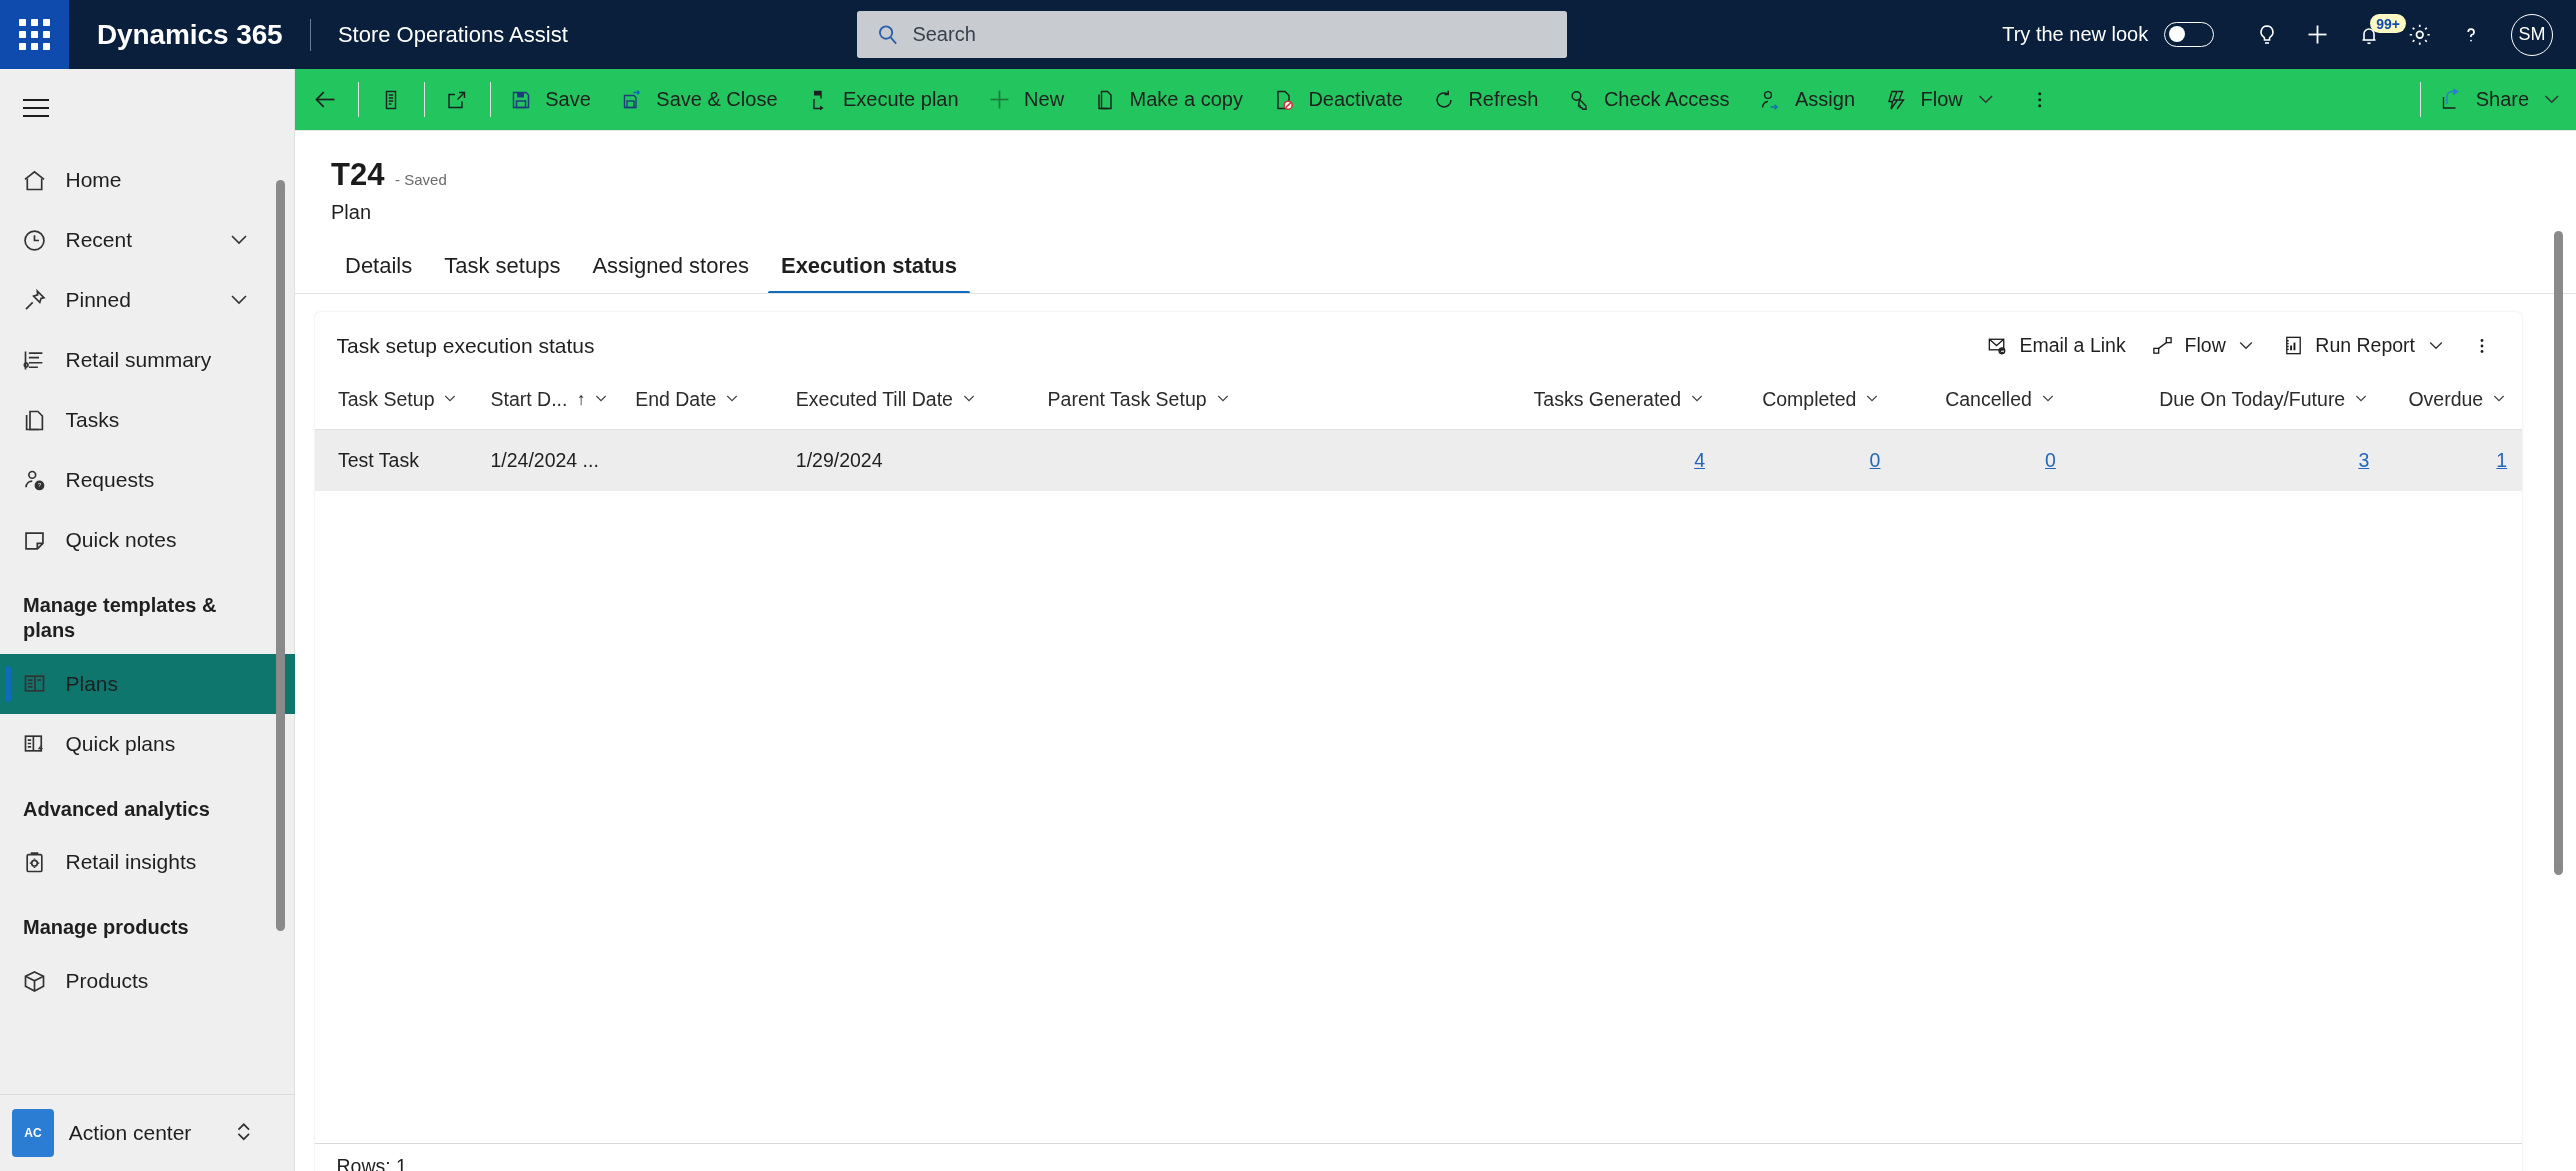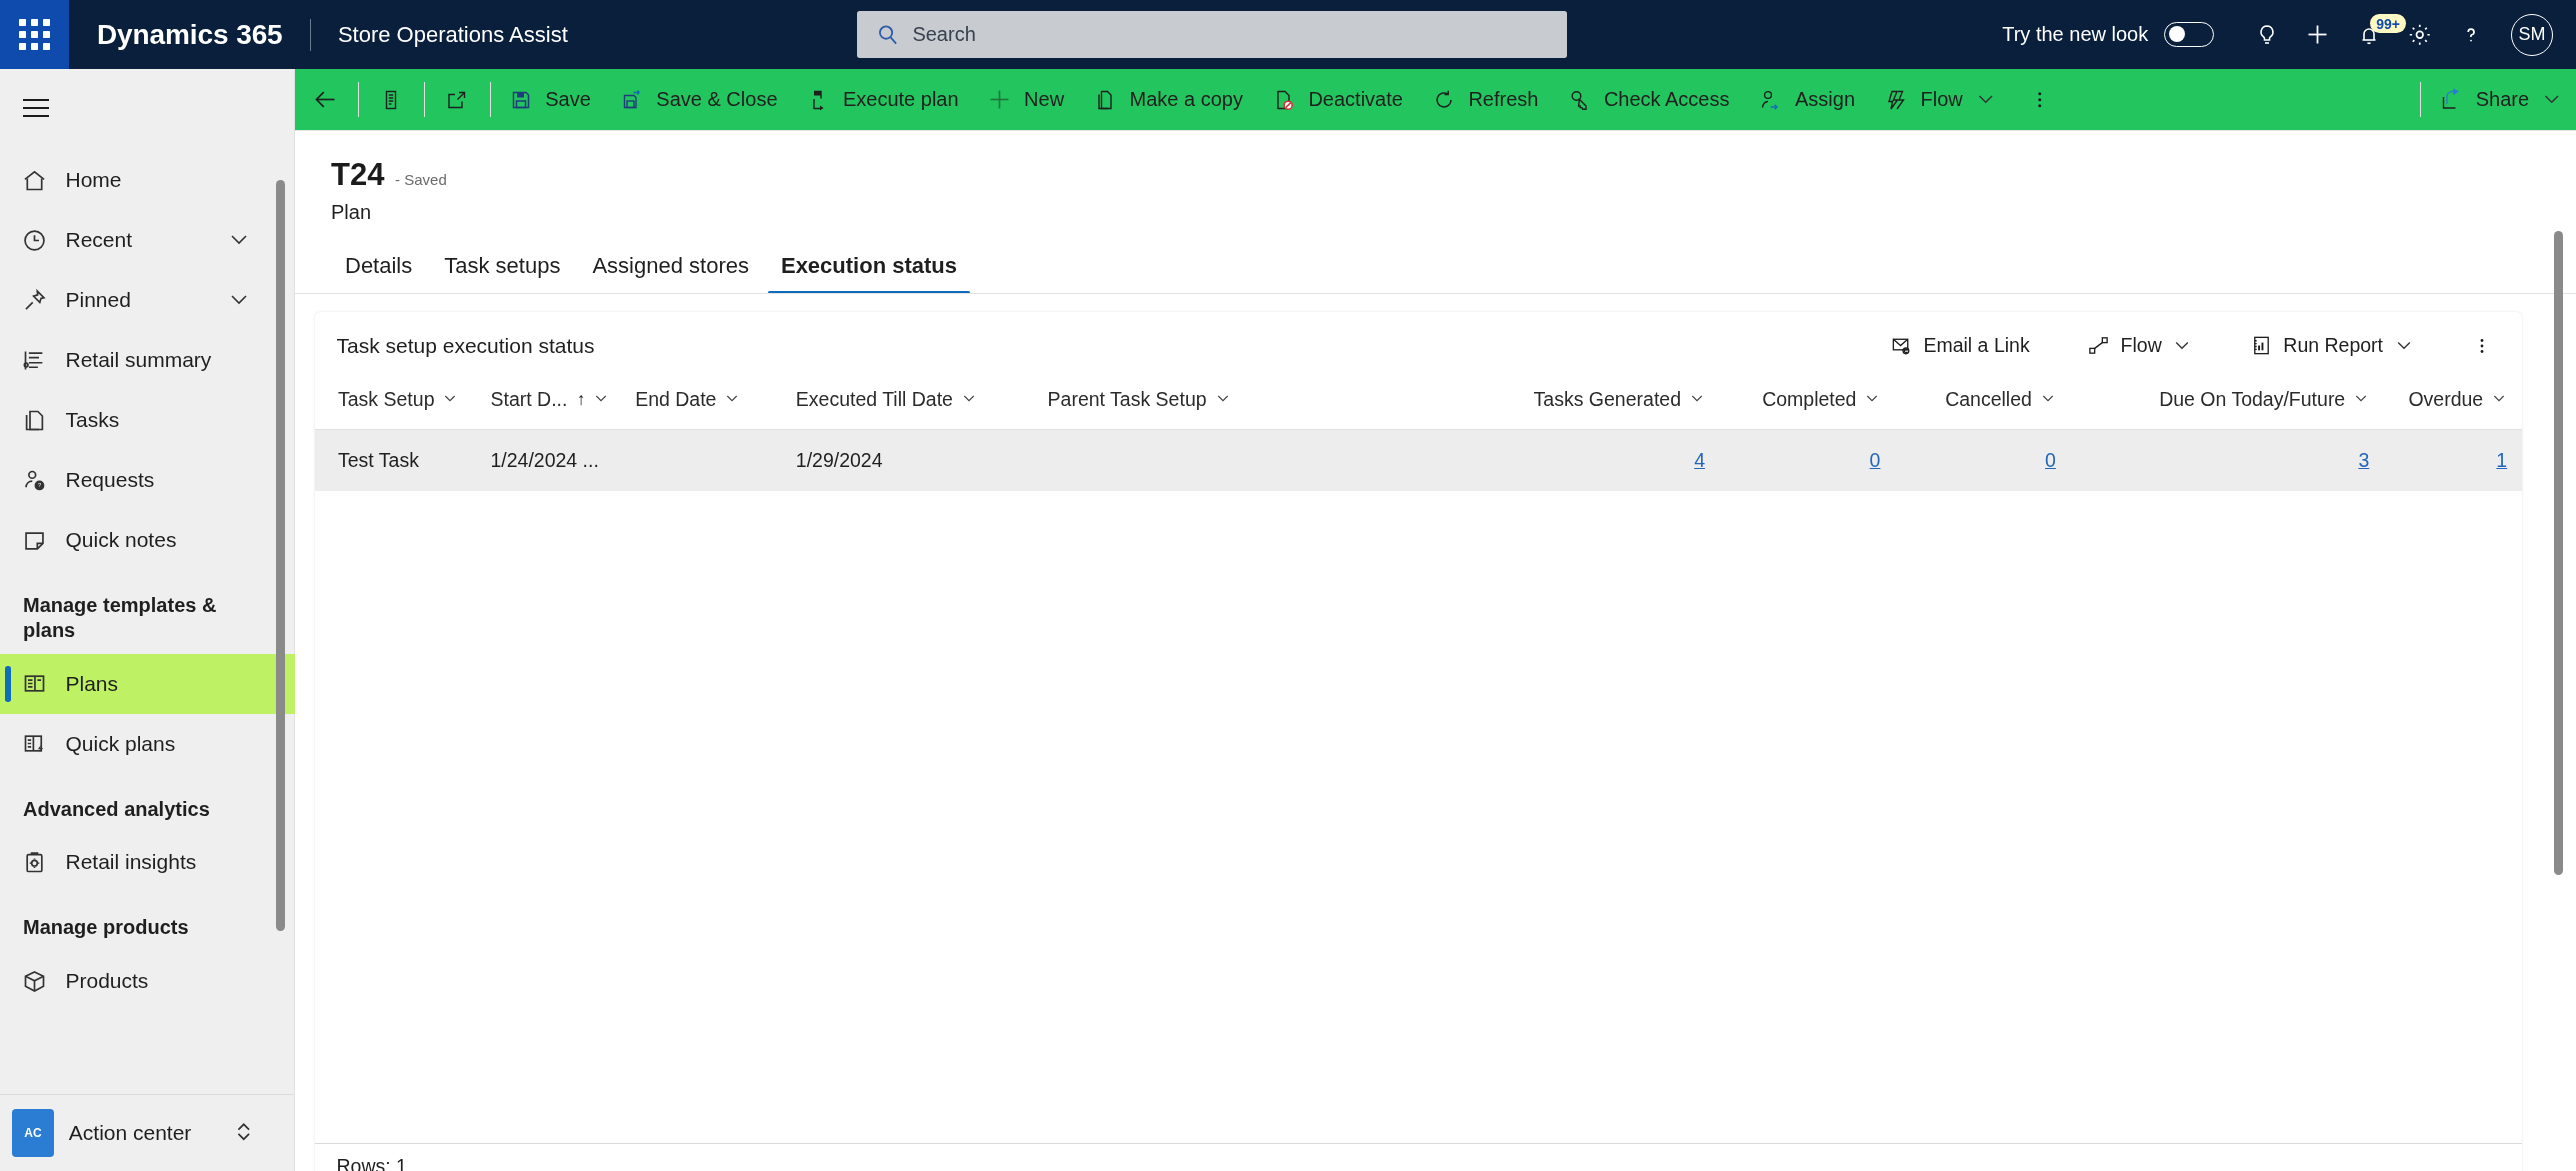--- a/index.html
+++ b/index.html
@@ -69,21 +69,21 @@
   .hamburger { margin: 21.5px 0 0 23px; width: 35px; height: 35px; display: flex; flex-direction: column; justify-content: center; gap: 6px; }
   .hamburger i { display: block; height: 2px; background: #1b1b1b; width: 25.5px; }
   .nav-scroll { position: absolute; top: 81px; left: 0; width: 295px; height: 959px; }
   .nav-item {
     display: flex; align-items: center; height: 60px; padding-left: 20px;
     position: relative; cursor: pointer;
   }
   .nav-item .n-ic { width: 29.5px; height: 29.5px; flex: 0 0 29.5px; display: flex; align-items: center; justify-content: center; color: #333; }
   .nav-item .n-lb { font-size: 21px; color: #1f1f1f; margin-left: 16px; white-space: nowrap; }
   .nav-item .chev { position: absolute; right: 44px; color: #333; }
-  .nav-item.selected { background: #bef264; }
+  .nav-item.selected { background: #0f766e; }
   .nav-item.selected::before {
     content: ""; position: absolute; left: 5.4px; top: 12px; width: 5.4px; height: 36px;
     background: #0F6CBD; border-radius: 2.7px;
   }
   .nav-group { font-size: 20px; font-weight: 700; color: #1f1f1f; padding: 23px 0 10.7px 23px; line-height: 1.25; }
   .nav-group.two-line { max-width: 221px; }
   .sb-scrollbar { position: absolute; right: 9.4px; top: 111px; width: 8.7px; height: 751px; background: #8a8a8a; border-radius: 4.7px; }
   .sidebar-foot {
     position: absolute; bottom: 0; left: 0; width: 295px; height: 77px;
     border-top: 0.7px solid #dcdcdc; display: flex; align-items: center; padding-left: 12px;
@@ -127,21 +127,21 @@
   .tabs-rule { position: absolute; left: 0; top: 162px; width: 2281px; height: 0.7px; background: #e3e3e3; }
 
   
   .grid-card {
     position: absolute; left: 20px; top: 181px; width: 2207px; height: 932px;
     background: #fff; border-radius: 5.4px;
     box-shadow: 0 0.7px 2.7px rgba(0,0,0,0.10), 0 0 1.3px rgba(0,0,0,0.06);
   }
   .grid-head { position: relative; height: 67px; display: flex; align-items: center; }
   .grid-title { font-size: 21px; color: #1f1f1f; margin-left: 21.5px; }
-  .grid-tools { position: absolute; right: 14.8px; top: 0; height: 67px; display: flex; align-items: flex-start; gap: 32px; }
+  .grid-tools { position: absolute; right: 14.8px; top: 0; height: 67px; display: flex; align-items: flex-start; }
   .gt { display: flex; align-items: center; padding: 0 12px; height: 67px; cursor: pointer; white-space: nowrap; }
   .gt .g-ic { width: 25.5px; height: 25.5px; display: flex; align-items: center; justify-content: center; flex: 0 0 25.5px; }
   .gt .g-lb { font-size: 19.5px; color: #1f1f1f; margin-left: 9.4px; }
   .gt .g-chev { margin-left: 10.7px; color: #333; }
 
   table.dg { width: 100%; border-collapse: collapse; table-layout: fixed; }
   table.dg th {
     font-size: 19.5px; font-weight: 400; color: #2b2b2b; text-align: left;
     padding: 9.4px 0 17.4px 0; border-bottom: 0.7px solid #e0e0e0; white-space: nowrap;
   }

